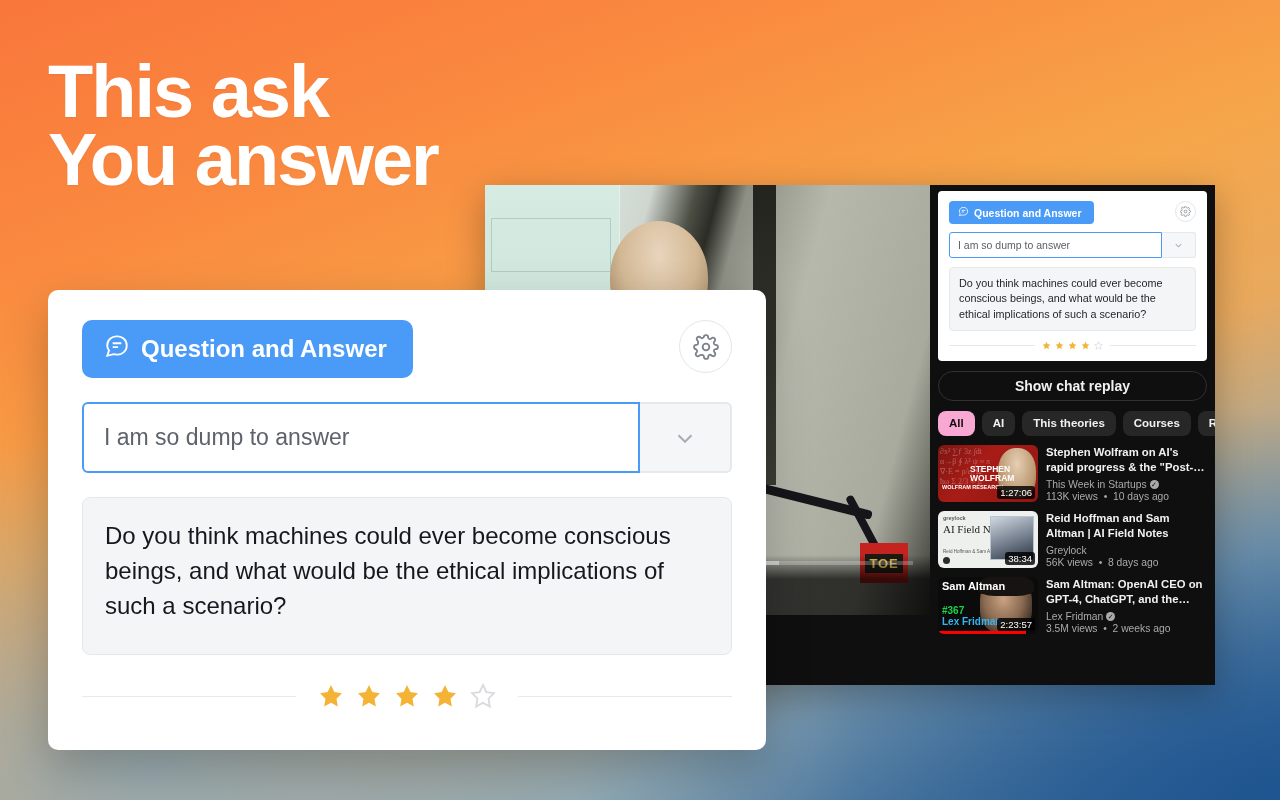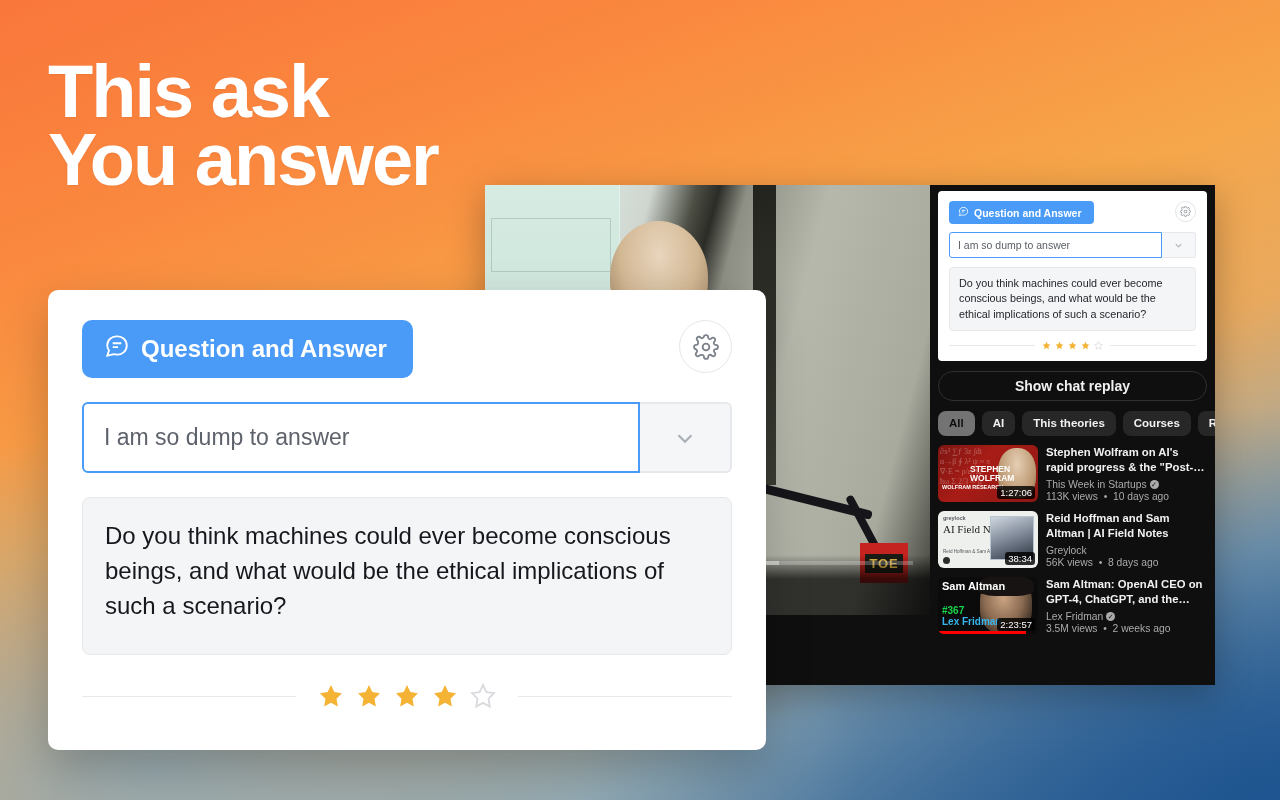--- a/index.html
+++ b/index.html
@@ -162,21 +162,21 @@
     height:30px; border:1px solid #303030; border-radius:16px;
     display:flex; align-items:center; justify-content:center;
     color:#f1f1f1; font-size:14px; font-weight:600; margin-bottom:10px; cursor:pointer;
   }
   .chips-row { display:flex; align-items:center; gap:7px; margin-bottom:9px; }
   .chip {
     height:25px; background:#272727; color:#f1f1f1; border-radius:8px;
     display:flex; align-items:center; padding:0 11px;
     font-size:11.5px; font-weight:600; white-space:nowrap; flex:none; cursor:pointer;
   }
-  .chip.active { background:#737373; color:#0f0f0f; }
+  .chip.active { background:#f9a8d4; color:#0f0f0f; }
 
   .vid-item { display:flex; gap:8px; margin-bottom:9px; cursor:pointer; }
   .thumb {
     width:100px; height:57px; border-radius:6px; flex:none; position:relative; overflow:hidden;
   }
   .dur {
     position:absolute; right:3px; bottom:3px; background:rgba(0,0,0,0.82);
     color:#fff; font-size:9.5px; font-weight:400; padding:1px 3px; border-radius:3px;
   }
   .watched {

